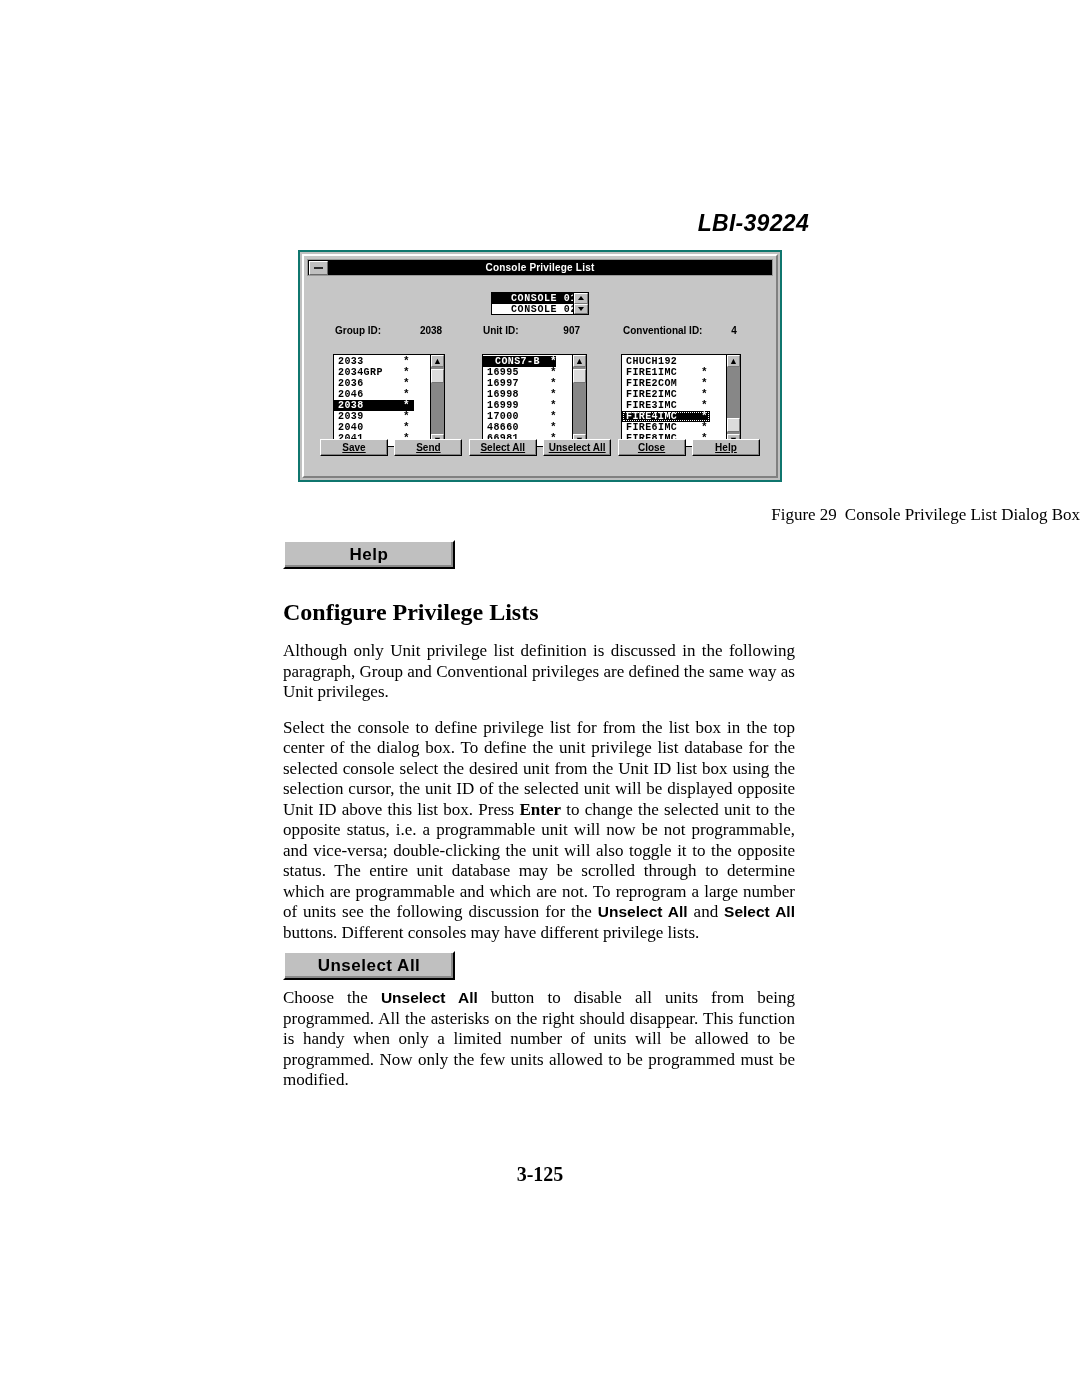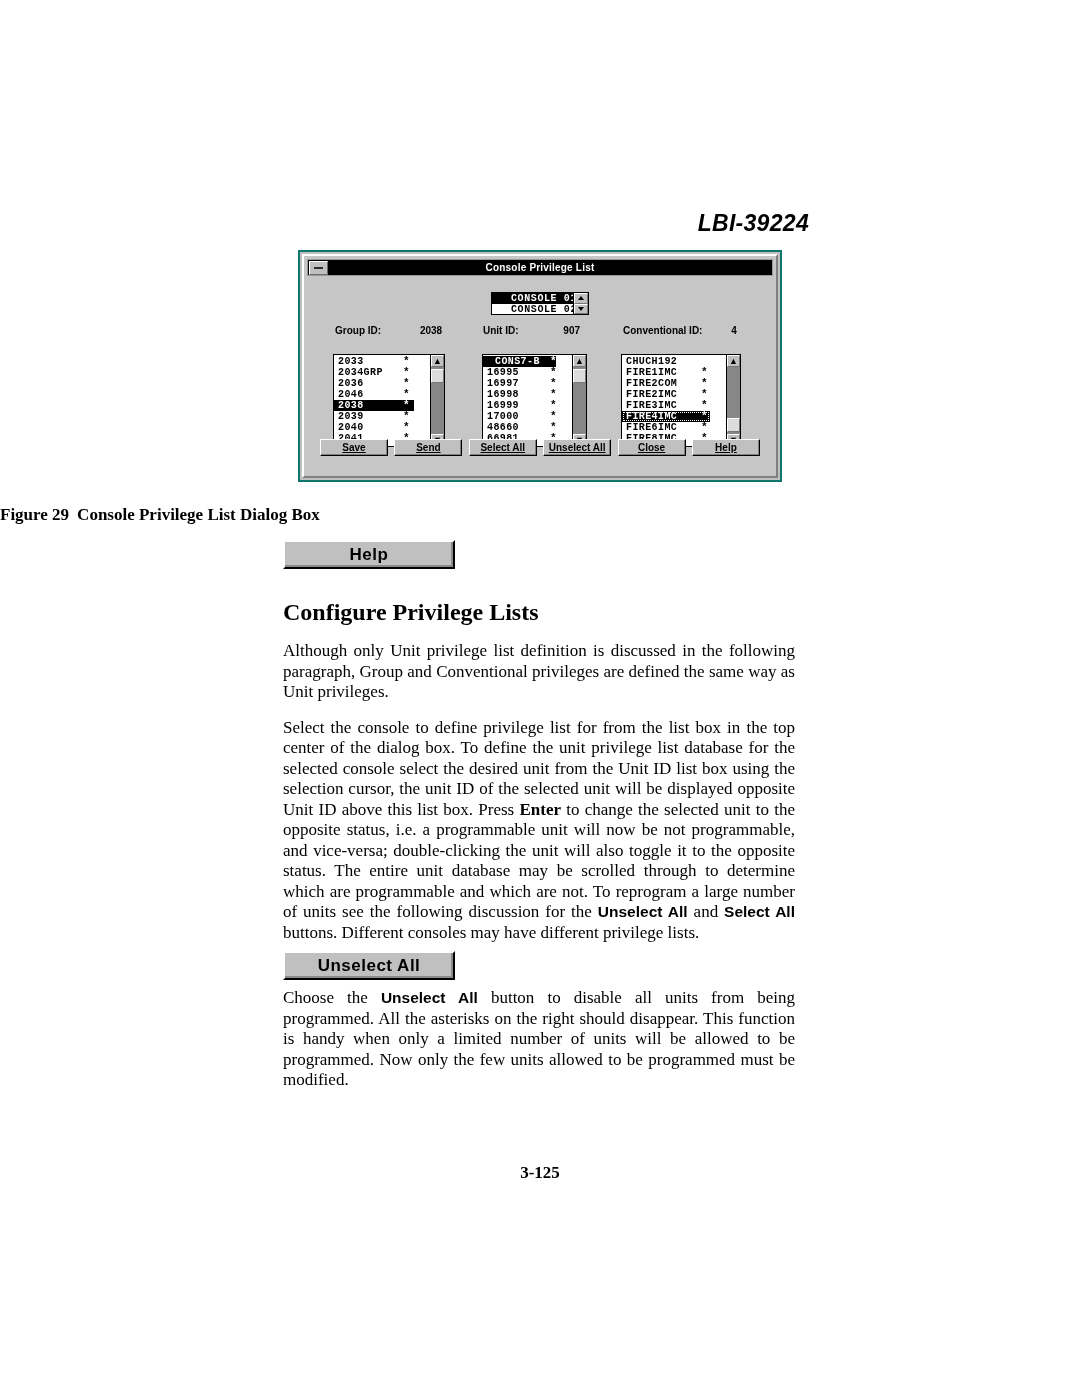--- a/index.html
+++ b/index.html
@@ -278,23 +278,23 @@
     box-sizing: border-box;
     color: #000000;
   }
 
   
   .fig-caption {
     position: absolute;
     top: 505px;
     left: 0;
     width: 1080px;
-    text-align: left;
+    text-align: right;
     font-family: "Liberation Serif", serif;
-    font-weight: bold;
+    font-weight: normal;
     font-size: 17px;
   }
   .fig-caption .num { margin-right: 8px; }
 
   
   .content {
     position: absolute;
     left: 283px;
     top: 540px;
     width: 512px;
@@ -348,21 +348,21 @@
 
   
   .page-num {
     position: absolute;
     top: 1163px;
     left: 0;
     width: 1080px;
     text-align: center;
     font-family: "Liberation Serif", serif;
     font-weight: bold;
-    font-size: 17px;
+    font-size: 20px;
   }
 </style>
 </head>
 <body>
 
 <div class="running-head">LBI-39224</div>
 
 <div class="figure-wrap">
   <div class="dlg-outer">
     <div class="dlg-bevel">

